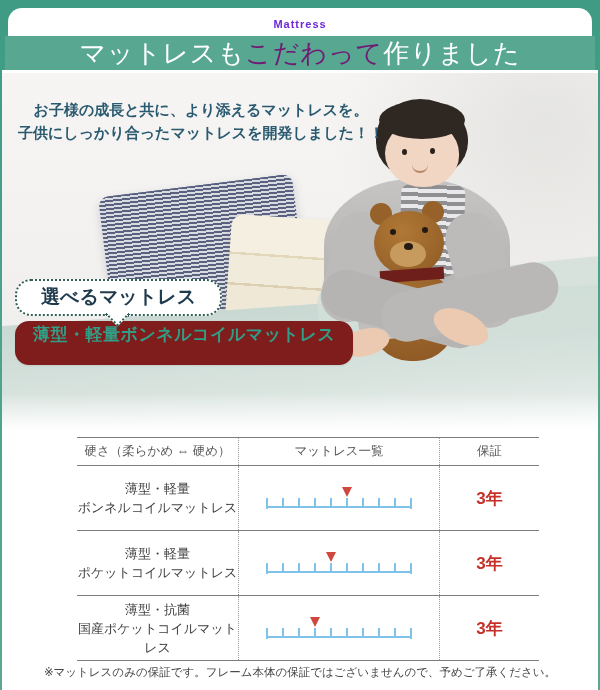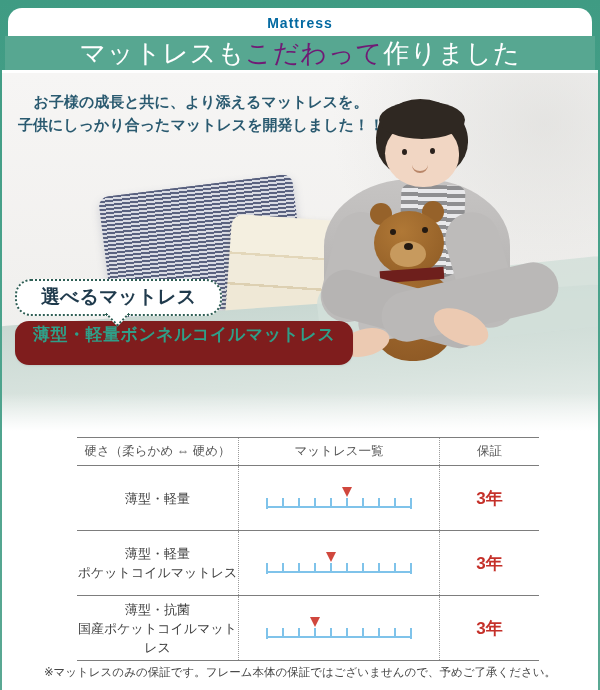--- a/index.html
+++ b/index.html
@@ -3,21 +3,21 @@
 <meta charset="utf-8">
 <style>
   * { margin:0; padding:0; box-sizing:border-box; }
   html,body { width:600px; }
   body { font-family:"Liberation Sans","DejaVu Sans",sans-serif; }
 
   .page { position:relative; width:600px; height:690px; background:linear-gradient(180deg,#3f9b83 0%,#49a28b 40%,#5aa893 100%); overflow:hidden; }
 
   
   .eyebrow-card { position:absolute; left:8px; right:8px; top:8px; height:28px; background:#ffffff; border-radius:14px 14px 0 0; text-align:center; line-height:30px; }
-  .eyebrow { font-size:14px; font-weight:bold; color:#0369a1; letter-spacing:1px; }
+  .eyebrow { font-size:11px; font-weight:bold; color:#6d28d9; letter-spacing:1px; }
 
   
   .banner { position:absolute; left:5px; right:5px; top:36px; height:34px; background:#57a791; text-align:center; line-height:35px; color:#ffffff; font-size:26px; letter-spacing:1px; }
   .banner .hl { color:#701a75; }
 
   
   .content { position:absolute; left:2px; right:2px; top:70px; bottom:0; background:#ffffff; }
 
   
   .photo { position:absolute; left:0; right:0; top:3px; height:362px; overflow:hidden;
@@ -59,21 +59,21 @@
   .bear2-head { left:436px; top:228px; width:42px; height:40px; border-radius:50%; background:radial-gradient(circle at 40% 32%,#98622a,#7d4d1f); z-index:5; }
   .bear2-muzzle { left:446px; top:248px; width:20px; height:14px; border-radius:50%; background:#b5854a; z-index:6; }
 
   .leg-left { left:318px; top:212px; width:165px; height:48px; border-radius:26px; transform:rotate(15deg); background:#b6b4b3; z-index:8; }
   .leg-right { left:378px; top:204px; width:180px; height:50px; border-radius:27px; transform:rotate(-13deg); background:#bab8b7; z-index:8; }
   .foot-left { left:338px; top:256px; width:50px; height:27px; border-radius:50%; transform:rotate(-14deg); background:#eccab2; z-index:9; }
   .foot-right { left:430px; top:238px; width:58px; height:32px; border-radius:50%; transform:rotate(24deg); background:#eccab2; z-index:9; }
   .photo-fade { left:0; right:0; bottom:0; height:42px; background:linear-gradient(180deg,rgba(255,255,255,0),#ffffff 90%); z-index:10; }
 
   
-  .intro { position:absolute; left:0; top:20px; width:398px; text-align:center; z-index:12; color:#2a5a70; font-size:15px; font-weight:bold; line-height:23px; }
+  .intro { position:absolute; left:0; top:28px; width:398px; text-align:center; z-index:12; color:#2a5a70; font-size:15px; font-weight:bold; line-height:23px; }
 
   .bubble { position:absolute; left:13px; top:209px; z-index:13; background:#ffffff; border:2px dotted #2f5f55; border-radius:16px; padding:3px 24px 4px 24px; font-size:19px; font-weight:bold; color:#1f3a4c; }
   .bubble::after { content:""; position:absolute; left:92px; bottom:-9px; width:15px; height:15px; background:#ffffff; border-right:2px dotted #2f5f55; border-bottom:2px dotted #2f5f55; transform:rotate(45deg); }
 
   .pills { position:absolute; left:13px; top:251px; z-index:12; display:flex; flex-direction:column; align-items:flex-start; gap:5px; }
   .pill { background:#7f1d1d; border-radius:14px; height:44px; line-height:28px; padding:0 18px; font-size:17px; font-weight:bold; color:#2f9f88; letter-spacing:.5px; box-shadow:0 1px 2px rgba(0,0,0,.08); }
 
   
   .spec-table { position:absolute; left:75px; top:367px; width:462px; z-index:12; border-top:1px solid #7d7d7d; }
   .trow { display:grid; grid-template-columns:162px 201px 99px; border-bottom:1px solid #7d7d7d; }
@@ -165,20 +165,21 @@
     <div class="spec-table" id="spec-table">
       <div class="trow thead">
         <div class="cell c2">硬さ（柔らかめ ⇔ 硬め）</div>
         <div class="cell c1">マットレス一覧</div>
         <div class="cell">保証</div>
       </div>
 
   <div class="trow tbody-row">
     <div class="cell c1 name-cell">
       <div>薄型・軽量</div>
+      <div>ボンネルコイルマットレス</div>
     </div>
     <div class="cell c2">
       <div class="scale">
         <div class="marker" style="left: 55.5556%;"></div>
         <div class="ticks">
                 <span class="tick"></span>
                 <span class="tick"></span>
                 <span class="tick"></span>
                 <span class="tick"></span>
                 <span class="tick"></span>

